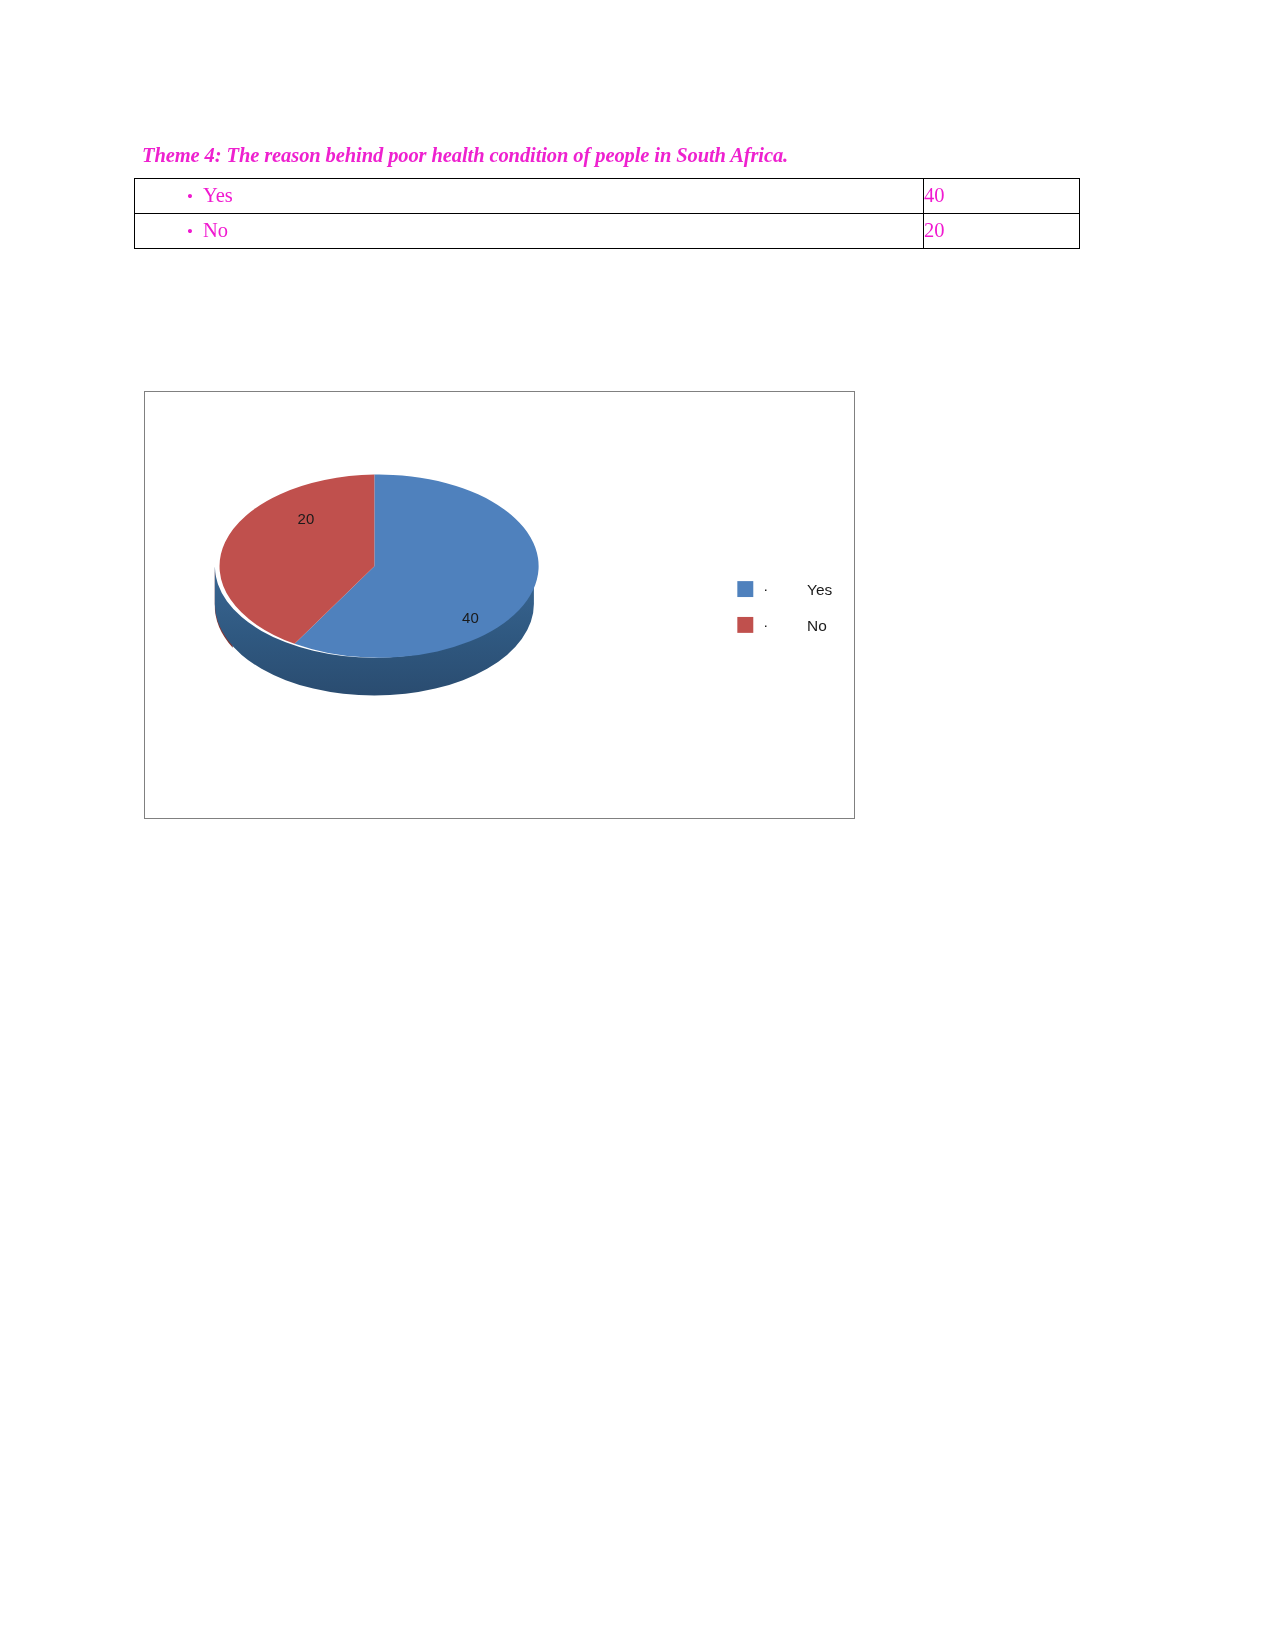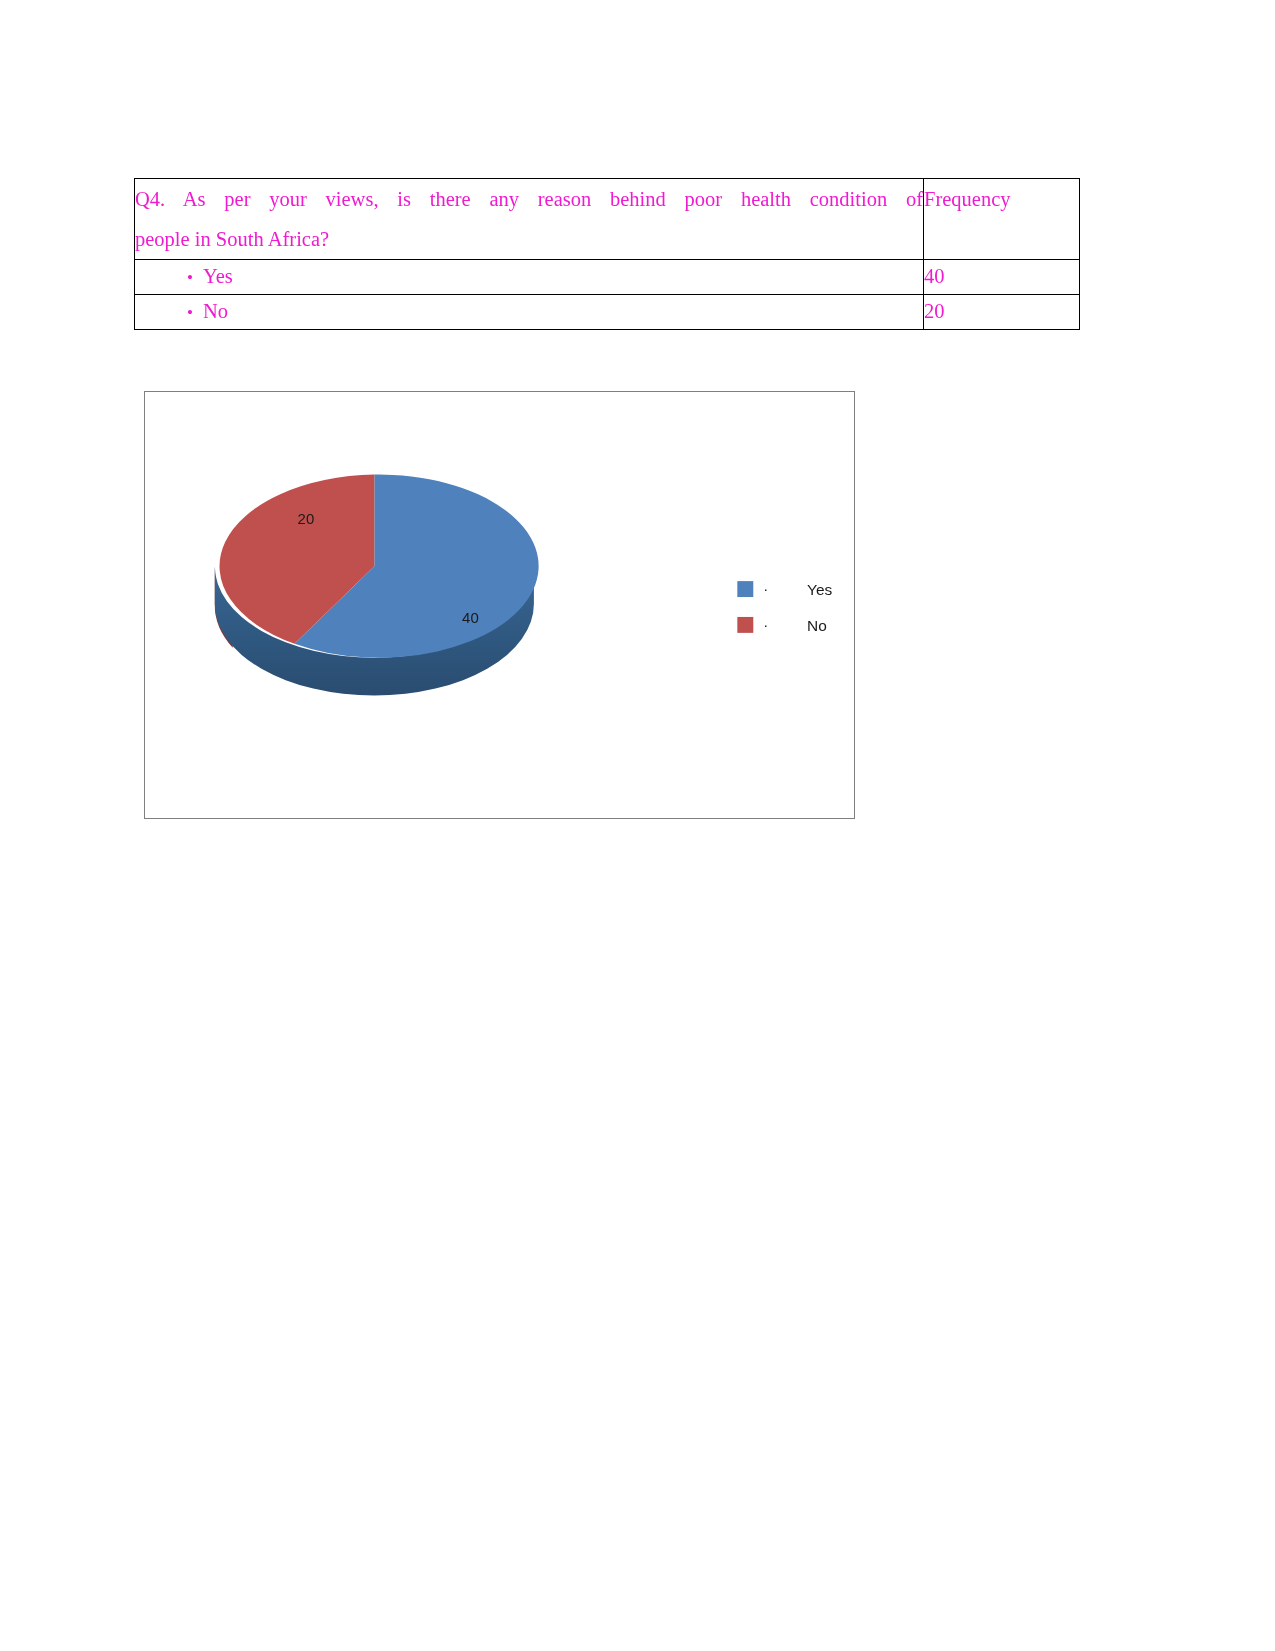--- a/index.html
+++ b/index.html
@@ -135,34 +135,28 @@
     font-family: "Liberation Sans", sans-serif;
     font-size: 15px;
     fill: #1a1a1a;
   }
 </style>
 </head>
 <body>
 
 <div class="page">
 
+  <div class="theme-title">Theme 4: The reason behind poor health condition of people in South Africa.</div>
 
   <table class="qtable">
     <colgroup>
       <col class="col-q">
       <col class="col-f">
     </colgroup>
     <tbody>
-      <tr>
-        <td class="cell-question">
-          <span class="ln ln1">Q4. As per your views, is there any reason behind poor health condition of</span>
-          <span class="ln ln2">people in South Africa?</span>
-        </td>
-        <td class="cell-freq-head">Frequency</td>
-      </tr>
 
       <tr>
         <td class="cell-option">
           <div class="bullet-row">
             <span class="bullet-dot">•</span>
             <span class="bullet-label">Yes</span>
           </div>
         </td>
         <td class="cell-value">40</td>
       </tr>

